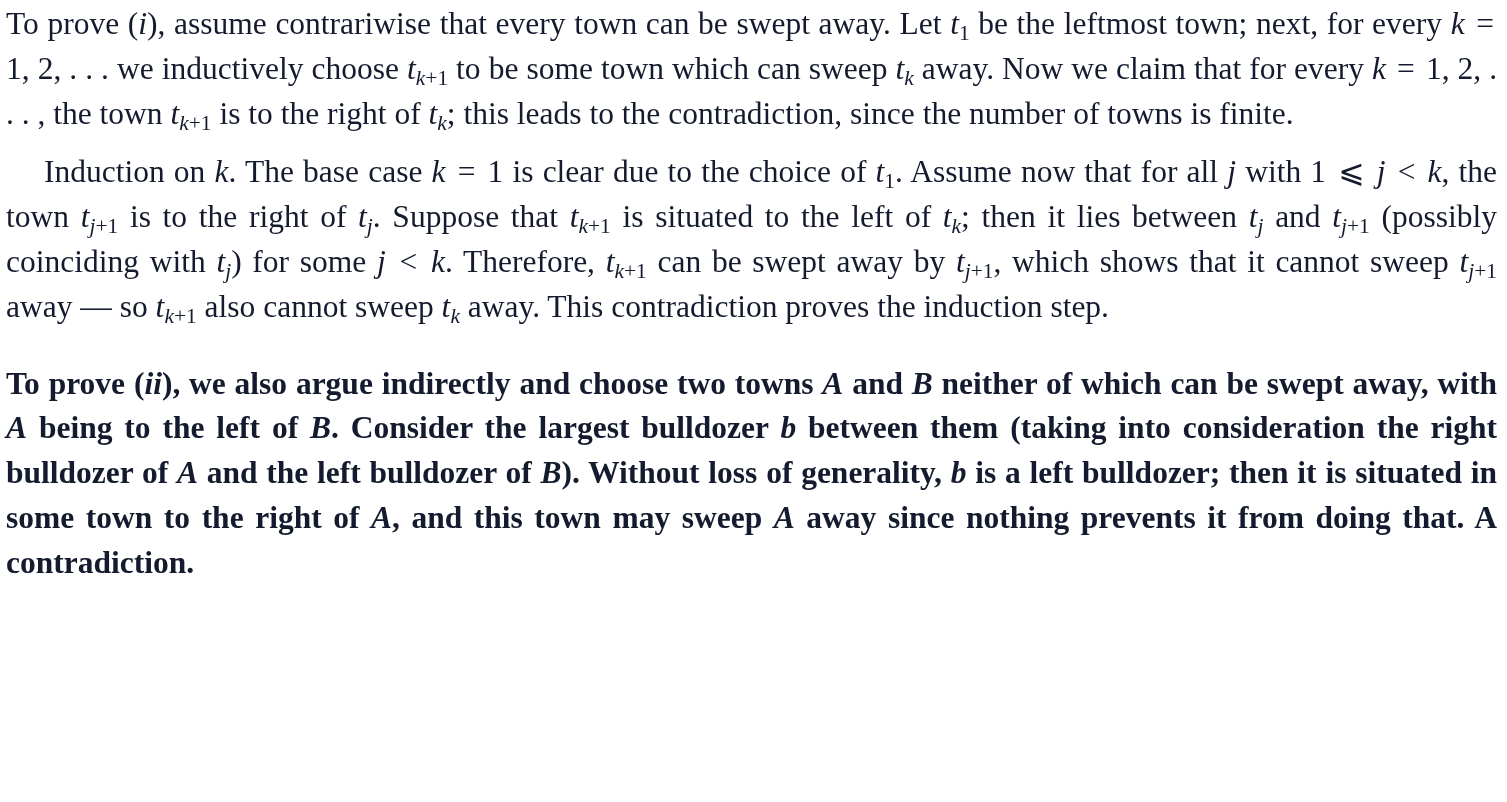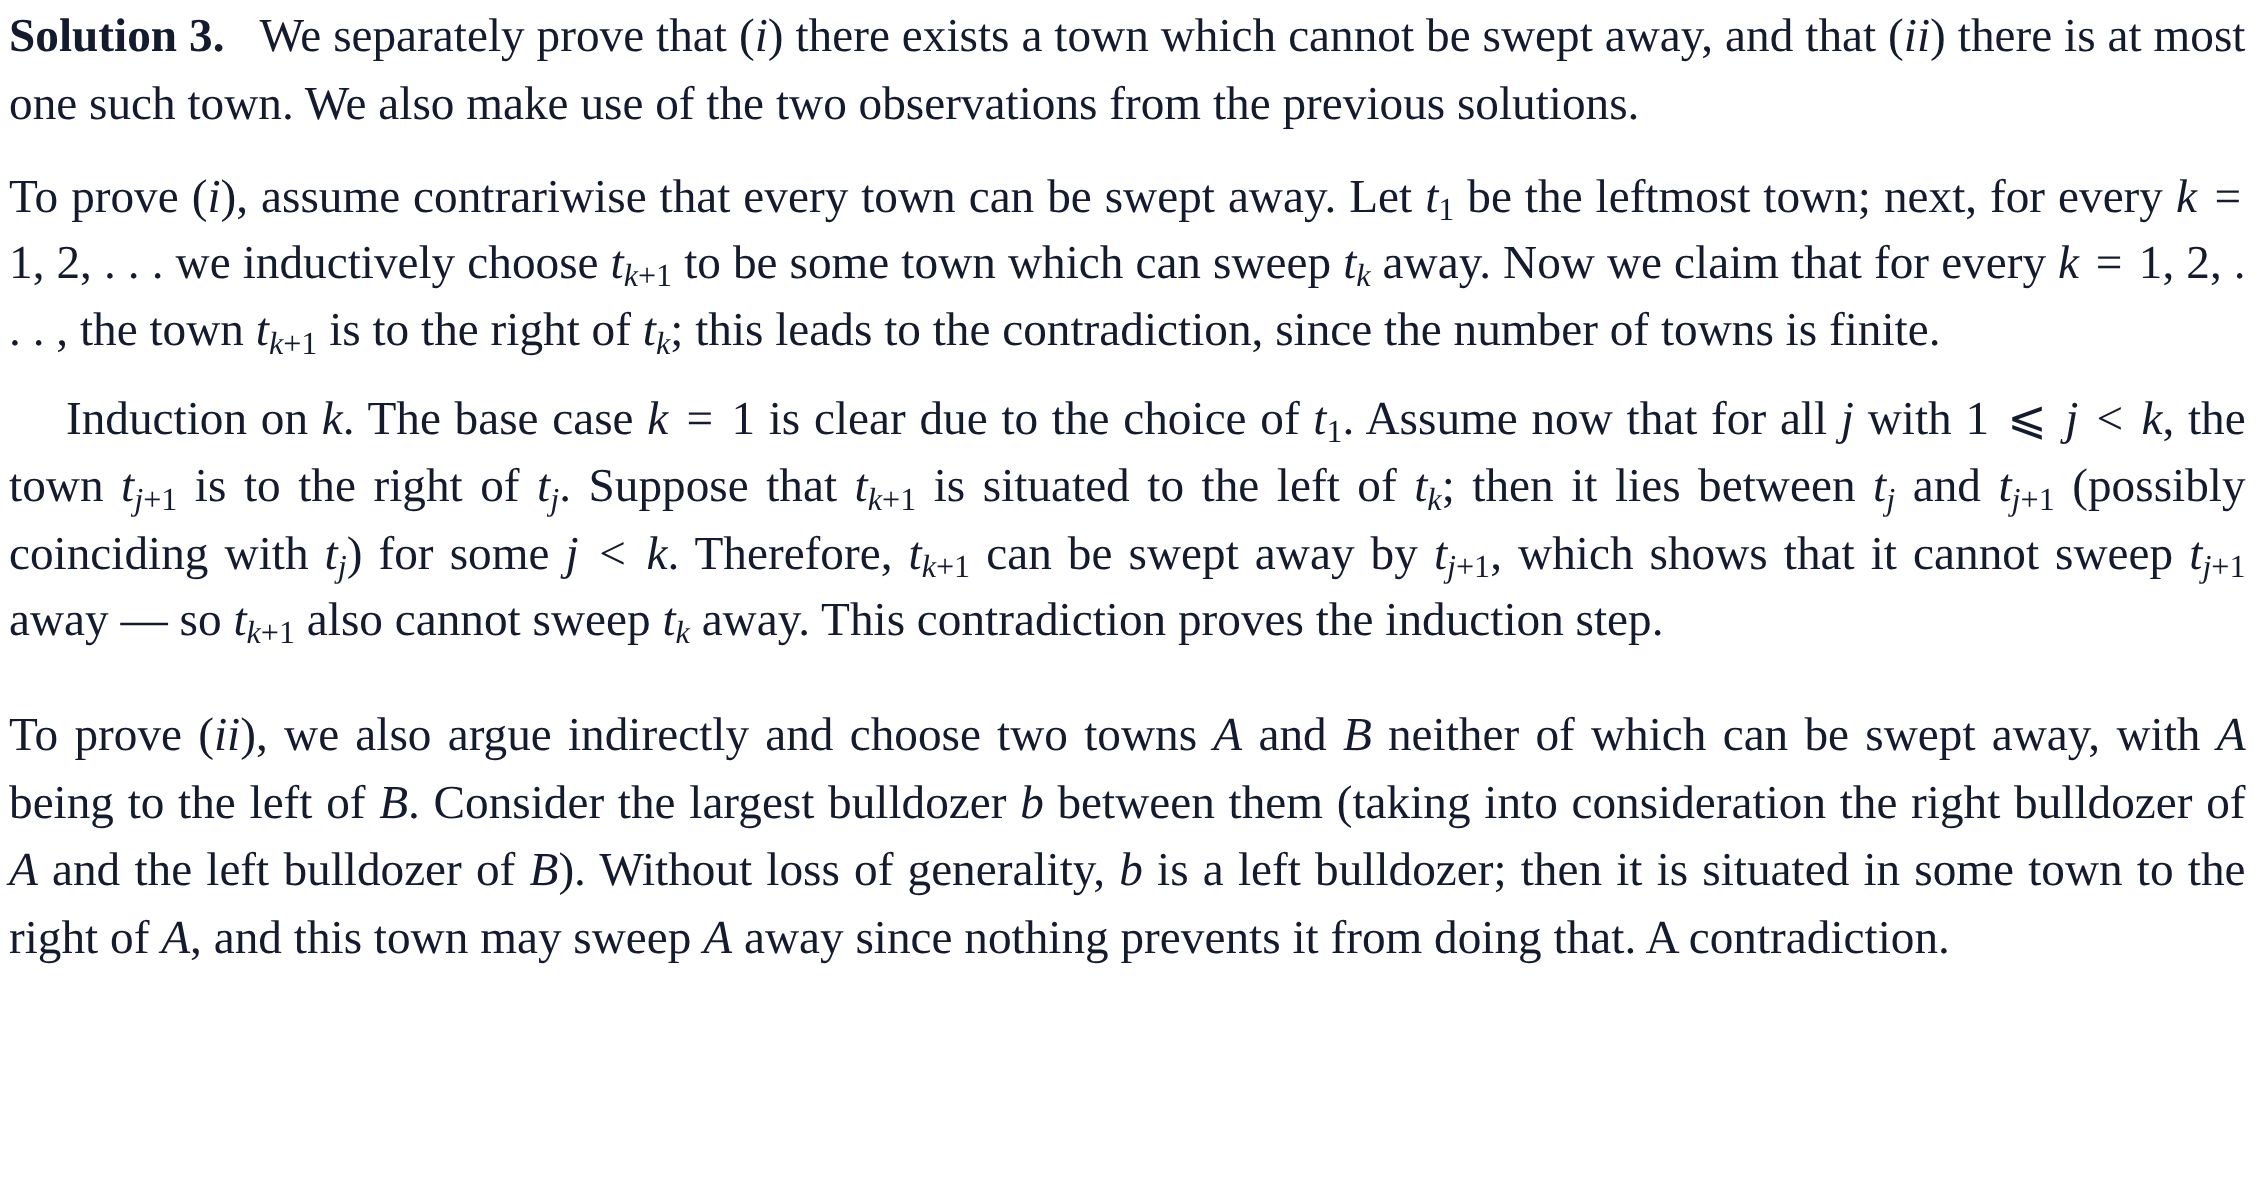--- a/index.html
+++ b/index.html
@@ -21,21 +21,21 @@
     padding: 2px 10px 0 6px;
   }
   .para {
     font-size: 31.5px;
     line-height: 44.8px;
     text-align: justify;
     text-justify: inter-word;
     margin: 0 0 14px 0;
     hyphens: none;
   }
-  .para:last-child { margin-bottom: 0; }
+  .para:last-child { margin-bottom: 0; font-weight: bold; }
   .p-gap-1 { margin-bottom: 17px; }
   .p-gap-2 { margin-bottom: 32px; }
   .indent { text-indent: 38px; }
   b.solhead {
     font-weight: bold;
   }
   .mi {
     font-family: "Liberation Serif", "DejaVu Serif", serif;
     font-style: italic;
   }
@@ -51,21 +51,20 @@
   .op {
     font-style: normal;
     padding: 0 3px;
   }
 </style>
 </head>
 <body>
 
 <div class="page">
 
-  <p class="para p-gap-1"><b class="solhead">Solution 3.</b>&nbsp;&nbsp; We separately prove that (<span class="mi">i</span>) there exists a town which cannot be swept away, and that (<span class="mi">ii</span>) there is at most one such town. We also make use of the two observations from the previous solutions.</p>
 
   <p class="para">To prove (<span class="mi">i</span>), assume contrariwise that every town can be swept away. Let <span class="mi">t</span><sub class="mr">1</sub> be the leftmost town; next, for every <span class="mi">k</span> <span class="op">=</span> <span class="mr">1,</span> <span class="mr">2,</span> <span class="mr">. . .</span> we inductively choose <span class="mi">t</span><sub>k</sub><sub class="mr">+1</sub> to be some town which can sweep <span class="mi">t</span><sub>k</sub> away. Now we claim that for every <span class="mi">k</span> <span class="op">=</span> <span class="mr">1,</span> <span class="mr">2,</span> <span class="mr">. . . ,</span> the town <span class="mi">t</span><sub>k</sub><sub class="mr">+1</sub> is to the right of <span class="mi">t</span><sub>k</sub>; this leads to the contradiction, since the number of towns is finite.</p>
 
   <p class="para indent p-gap-2">Induction on <span class="mi">k</span>. The base case <span class="mi">k</span> <span class="op">=</span> <span class="mr">1</span> is clear due to the choice of <span class="mi">t</span><sub class="mr">1</sub>. Assume now that for all <span class="mi">j</span> with <span class="mr">1</span> <span class="op">⩽</span> <span class="mi">j</span> <span class="op">&lt;</span> <span class="mi">k</span>, the town <span class="mi">t</span><sub>j</sub><sub class="mr">+1</sub> is to the right of <span class="mi">t</span><sub>j</sub>. Suppose that <span class="mi">t</span><sub>k</sub><sub class="mr">+1</sub> is situated to the left of <span class="mi">t</span><sub>k</sub>; then it lies between <span class="mi">t</span><sub>j</sub> and <span class="mi">t</span><sub>j</sub><sub class="mr">+1</sub> (possibly coinciding with <span class="mi">t</span><sub>j</sub>) for some <span class="mi">j</span> <span class="op">&lt;</span> <span class="mi">k</span>. Therefore, <span class="mi">t</span><sub>k</sub><sub class="mr">+1</sub> can be swept away by <span class="mi">t</span><sub>j</sub><sub class="mr">+1</sub>, which shows that it cannot sweep <span class="mi">t</span><sub>j</sub><sub class="mr">+1</sub> away — so <span class="mi">t</span><sub>k</sub><sub class="mr">+1</sub> also cannot sweep <span class="mi">t</span><sub>k</sub> away. This contradiction proves the induction step.</p>
 
   <p class="para">To prove (<span class="mi">ii</span>), we also argue indirectly and choose two towns <span class="mi">A</span> and <span class="mi">B</span> neither of which can be swept away, with <span class="mi">A</span> being to the left of <span class="mi">B</span>. Consider the largest bulldozer <span class="mi">b</span> between them (taking into consideration the right bulldozer of <span class="mi">A</span> and the left bulldozer of <span class="mi">B</span>). Without loss of generality, <span class="mi">b</span> is a left bulldozer; then it is situated in some town to the right of <span class="mi">A</span>, and this town may sweep <span class="mi">A</span> away since nothing prevents it from doing that. A contradiction.</p>
 
 </div>
 
 </body></html>

